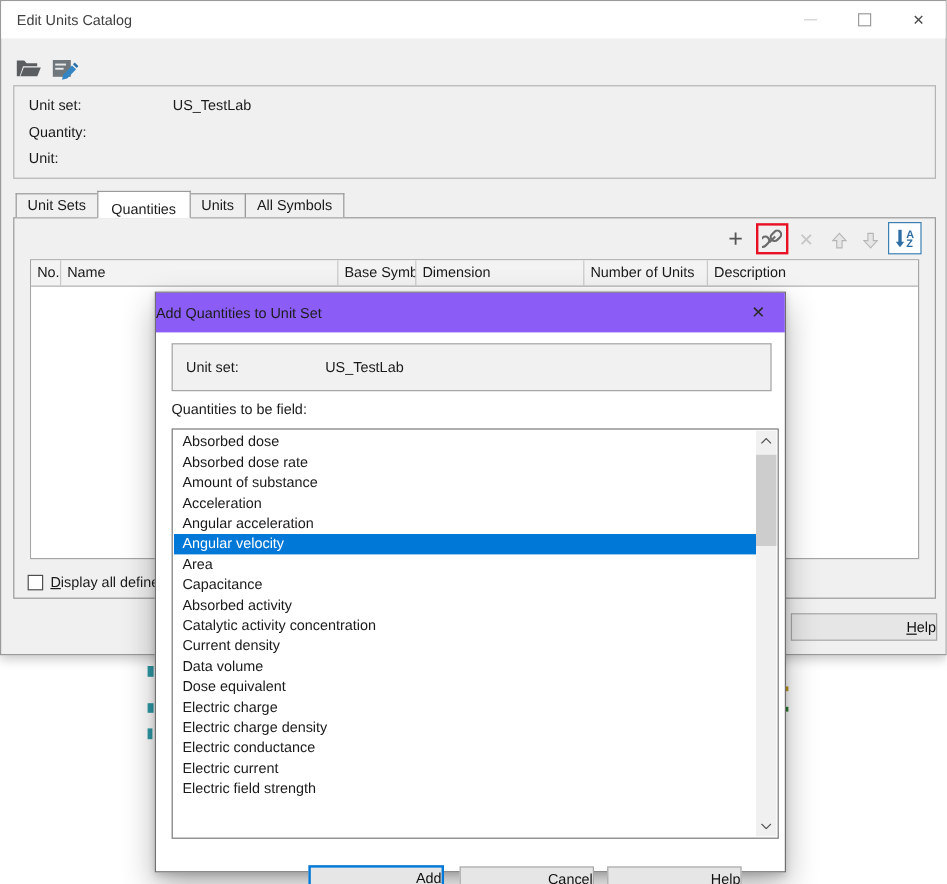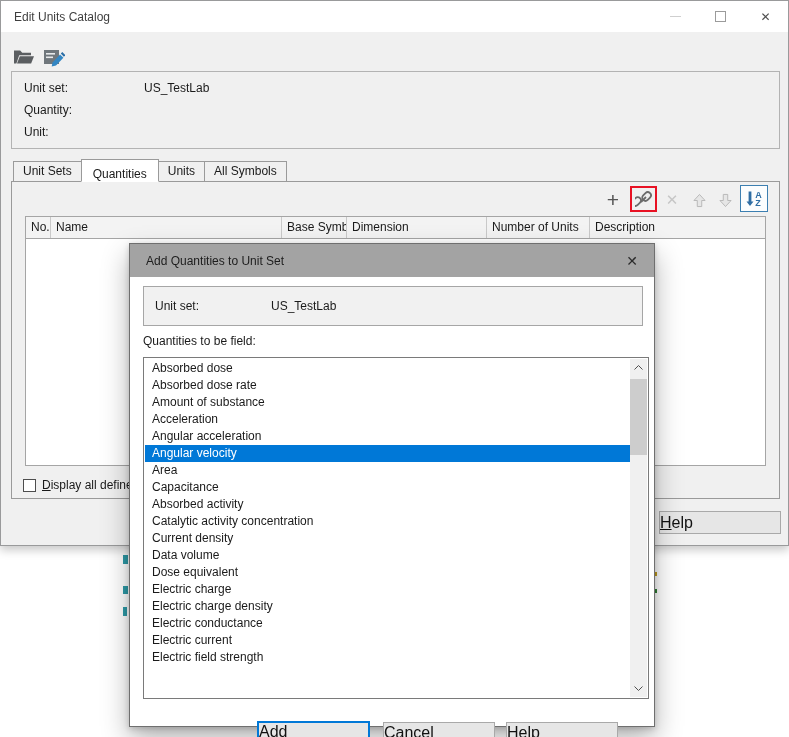--- a/index.html
+++ b/index.html
@@ -79,32 +79,32 @@
   .th:nth-child(4){ width:140px; }
   .th:nth-child(5){ width:103px; }
   .th:nth-child(6){ flex:1; border-right:none; }
 
   .checkbox-row { position:absolute; left:22px; top:477px; display:flex; align-items:center; }
   .checkbox { width:13px; height:13px; border:1px solid #4d4d4d; background:#fff; }
   .checkbox-label { margin-left:6px; display:inline-block; }
   .u-first::first-letter { text-decoration:underline; }
 
   .btn {
-    display:flex; align-items:center; justify-content:flex-start;
-    background:#e6e6e6; border:1px solid #a9a9a9; font-size:16px; color:#111;
+    display:flex; align-items:center; justify-content:flex-end;
+    background:#e6e6e6; border:1px solid #a9a9a9; font-size:12px; color:#111;
   }
   .help-main { position:absolute; left:658px; top:510px; width:122px; height:23px; }
 
   
   .dialog {
     position:absolute; left:129px; top:243px; width:526px; height:484px;
     background:#fff; border:1px solid #6f6f6f; z-index:10;
     box-shadow:0 12px 26px rgba(0,0,0,.30), 0 2px 6px rgba(0,0,0,.18);
   }
-  .dlg-titlebar { position:absolute; left:0; top:0; right:0; height:33px; background:#a3a3a3; display:flex; align-items:center; padding-left:16px; color:#1d1d1d; }
+  .dlg-titlebar { position:absolute; left:0; top:0; right:0; height:33px; background:#8b5cf6; display:flex; align-items:center; color:#1d1d1d; }
   .dlg-close { position:absolute; right:4px; top:0; width:36px; height:33px; display:flex; align-items:center; justify-content:center; font-size:14px; color:#2b2b2b; }
   .dlg-infobox {
     position:absolute; left:13px; top:42px; width:500px; height:40px;
     background:#f1f1f1; border:1px solid #a6a6a6;
   }
   .dlg-info-label { position:absolute; left:11px; top:12px; }
   .dlg-info-value { position:absolute; left:127px; top:12px; }
   .dlg-list-label { position:absolute; left:13px; top:90px; }
 
   .listbox {

